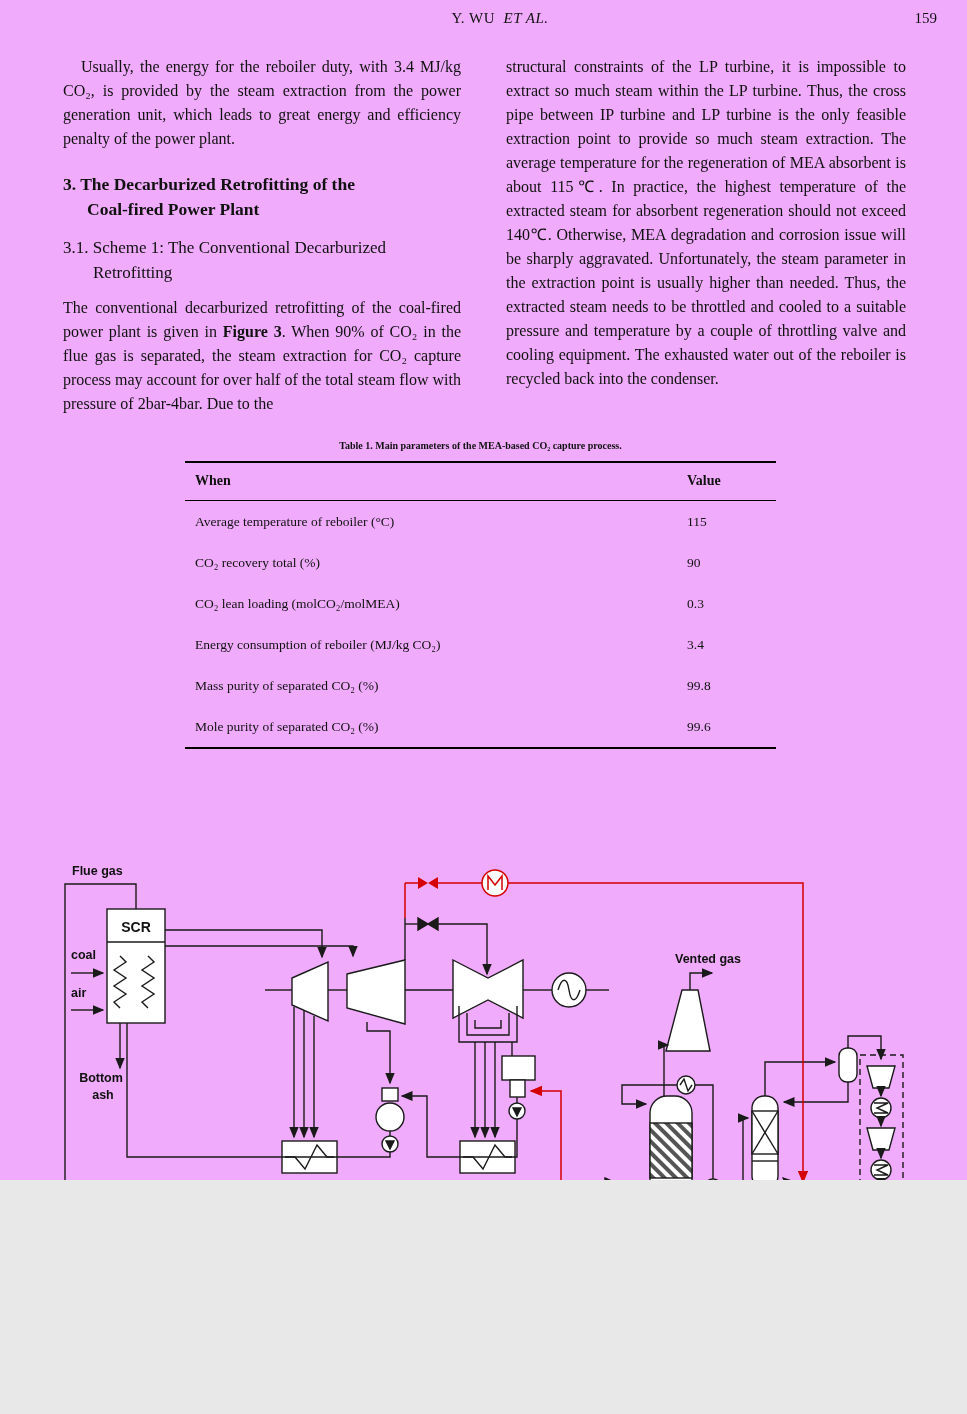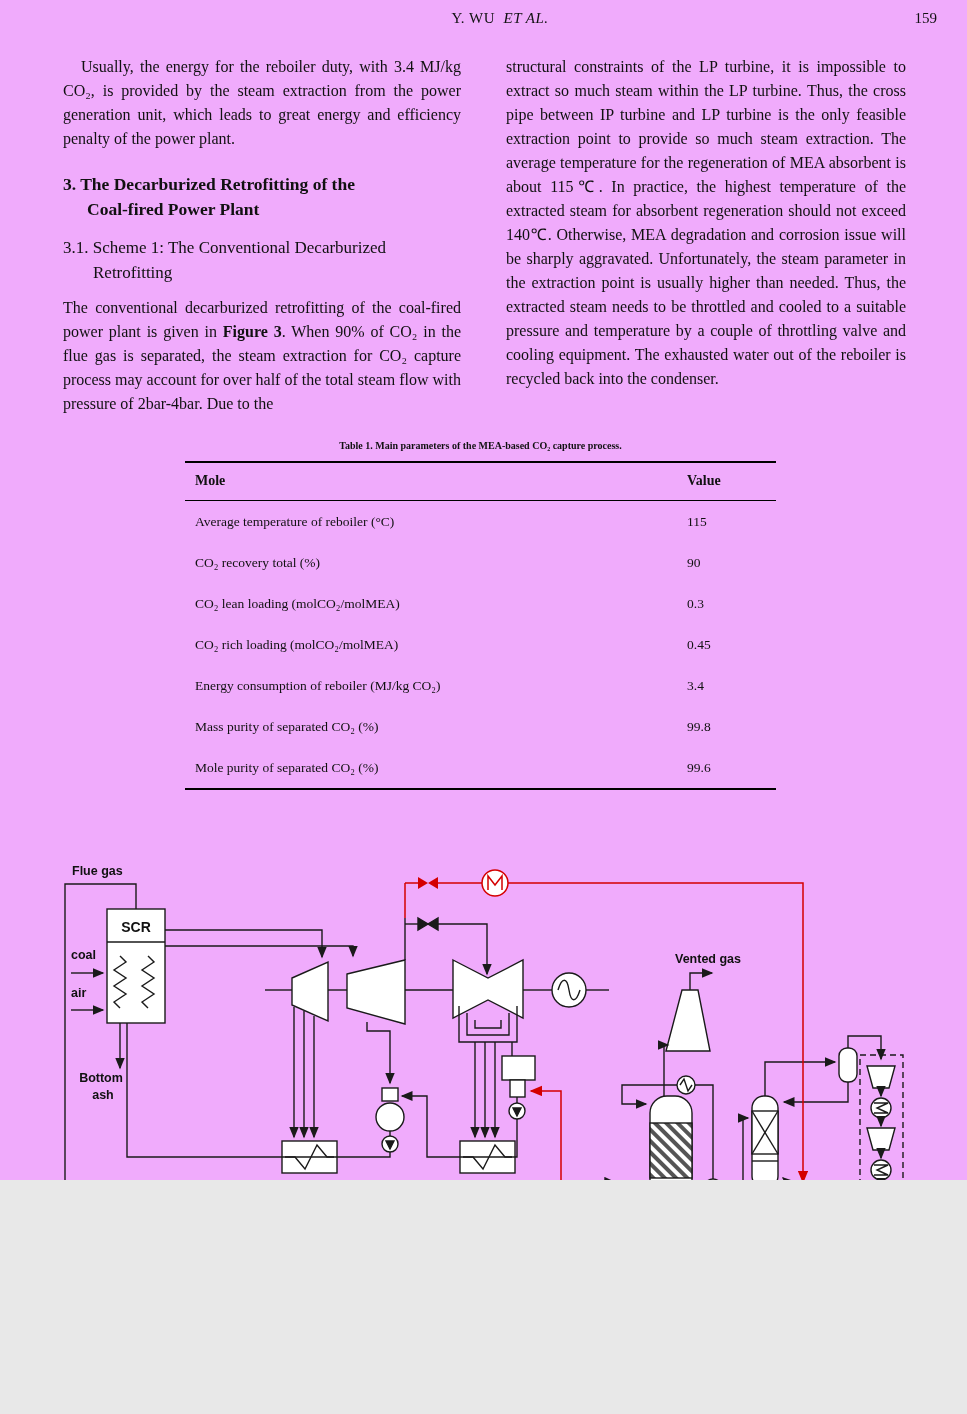--- a/index.html
+++ b/index.html
@@ -54,40 +54,36 @@
 
   <div class="col col-right">
     <div>structural constraints of the LP turbine, it is impossible to extract so much steam within the LP turbine. Thus, the cross pipe between IP turbine and LP turbine is the only feasible extraction point to provide so much steam extraction. The average temperature for the regeneration of MEA absorbent is about 115℃. In practice, the highest temperature of the extracted steam for absorbent regeneration should not exceed 140℃. Otherwise, MEA degradation and corrosion issue will be sharply aggravated. Unfortunately, the steam parameter in the extraction point is usually higher than needed. Thus, the extracted steam needs to be throttled and cooled to a suitable pressure and temperature by a couple of throttling valve and cooling equipment. The exhausted water out of the reboiler is recycled back into the condenser.</div>
   </div>
 
   <div class="tblblock">
     <div class="tbltitle">Table 1. Main parameters of the MEA-based CO₂ capture process.</div>
     <table class="params">
       <thead>
         <tr>
-          <th class="td-item">Mole</th>
+          <th class="td-item">When</th>
           <th>Value</th>
         </tr>
       </thead>
       <tbody>
           <tr>
             <td class="td-item">Average temperature of reboiler (°C)</td>
             <td class="td-value">115</td>
           </tr>
           <tr>
             <td class="td-item">CO₂ recovery total (%)</td>
             <td class="td-value">90</td>
           </tr>
           <tr>
             <td class="td-item">CO₂ lean loading (molCO₂/molMEA)</td>
             <td class="td-value">0.3</td>
-          </tr>
-          <tr>
-            <td class="td-item">CO₂ rich loading (molCO₂/molMEA)</td>
-            <td class="td-value">0.45</td>
           </tr>
           <tr>
             <td class="td-item">Energy consumption of reboiler (MJ/kg CO₂)</td>
             <td class="td-value">3.4</td>
           </tr>
           <tr>
             <td class="td-item">Mass purity of separated CO₂ (%)</td>
             <td class="td-value">99.8</td>
           </tr>
           <tr>

